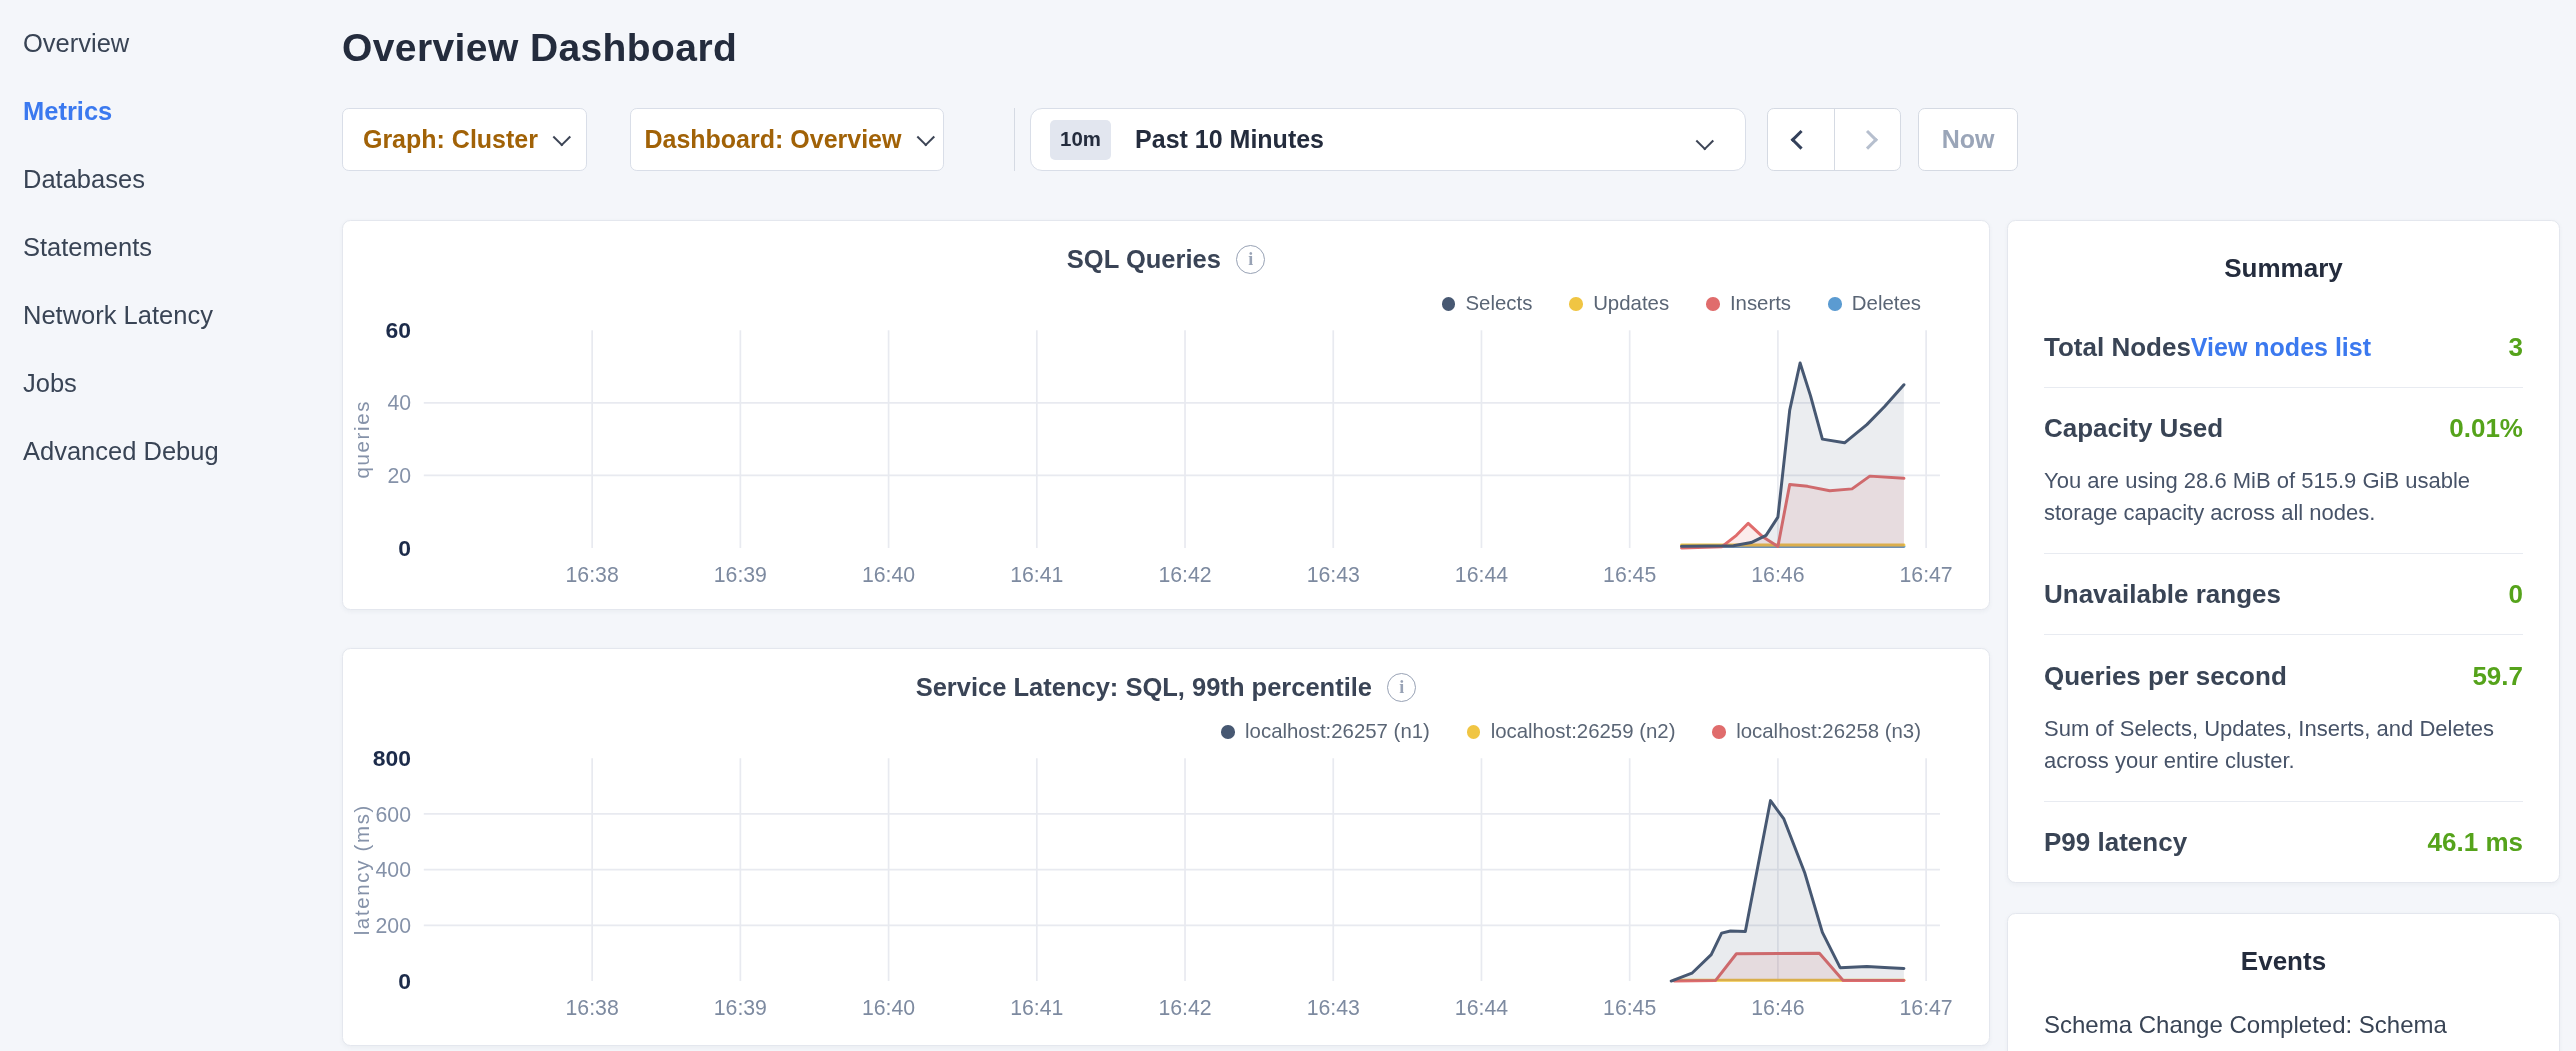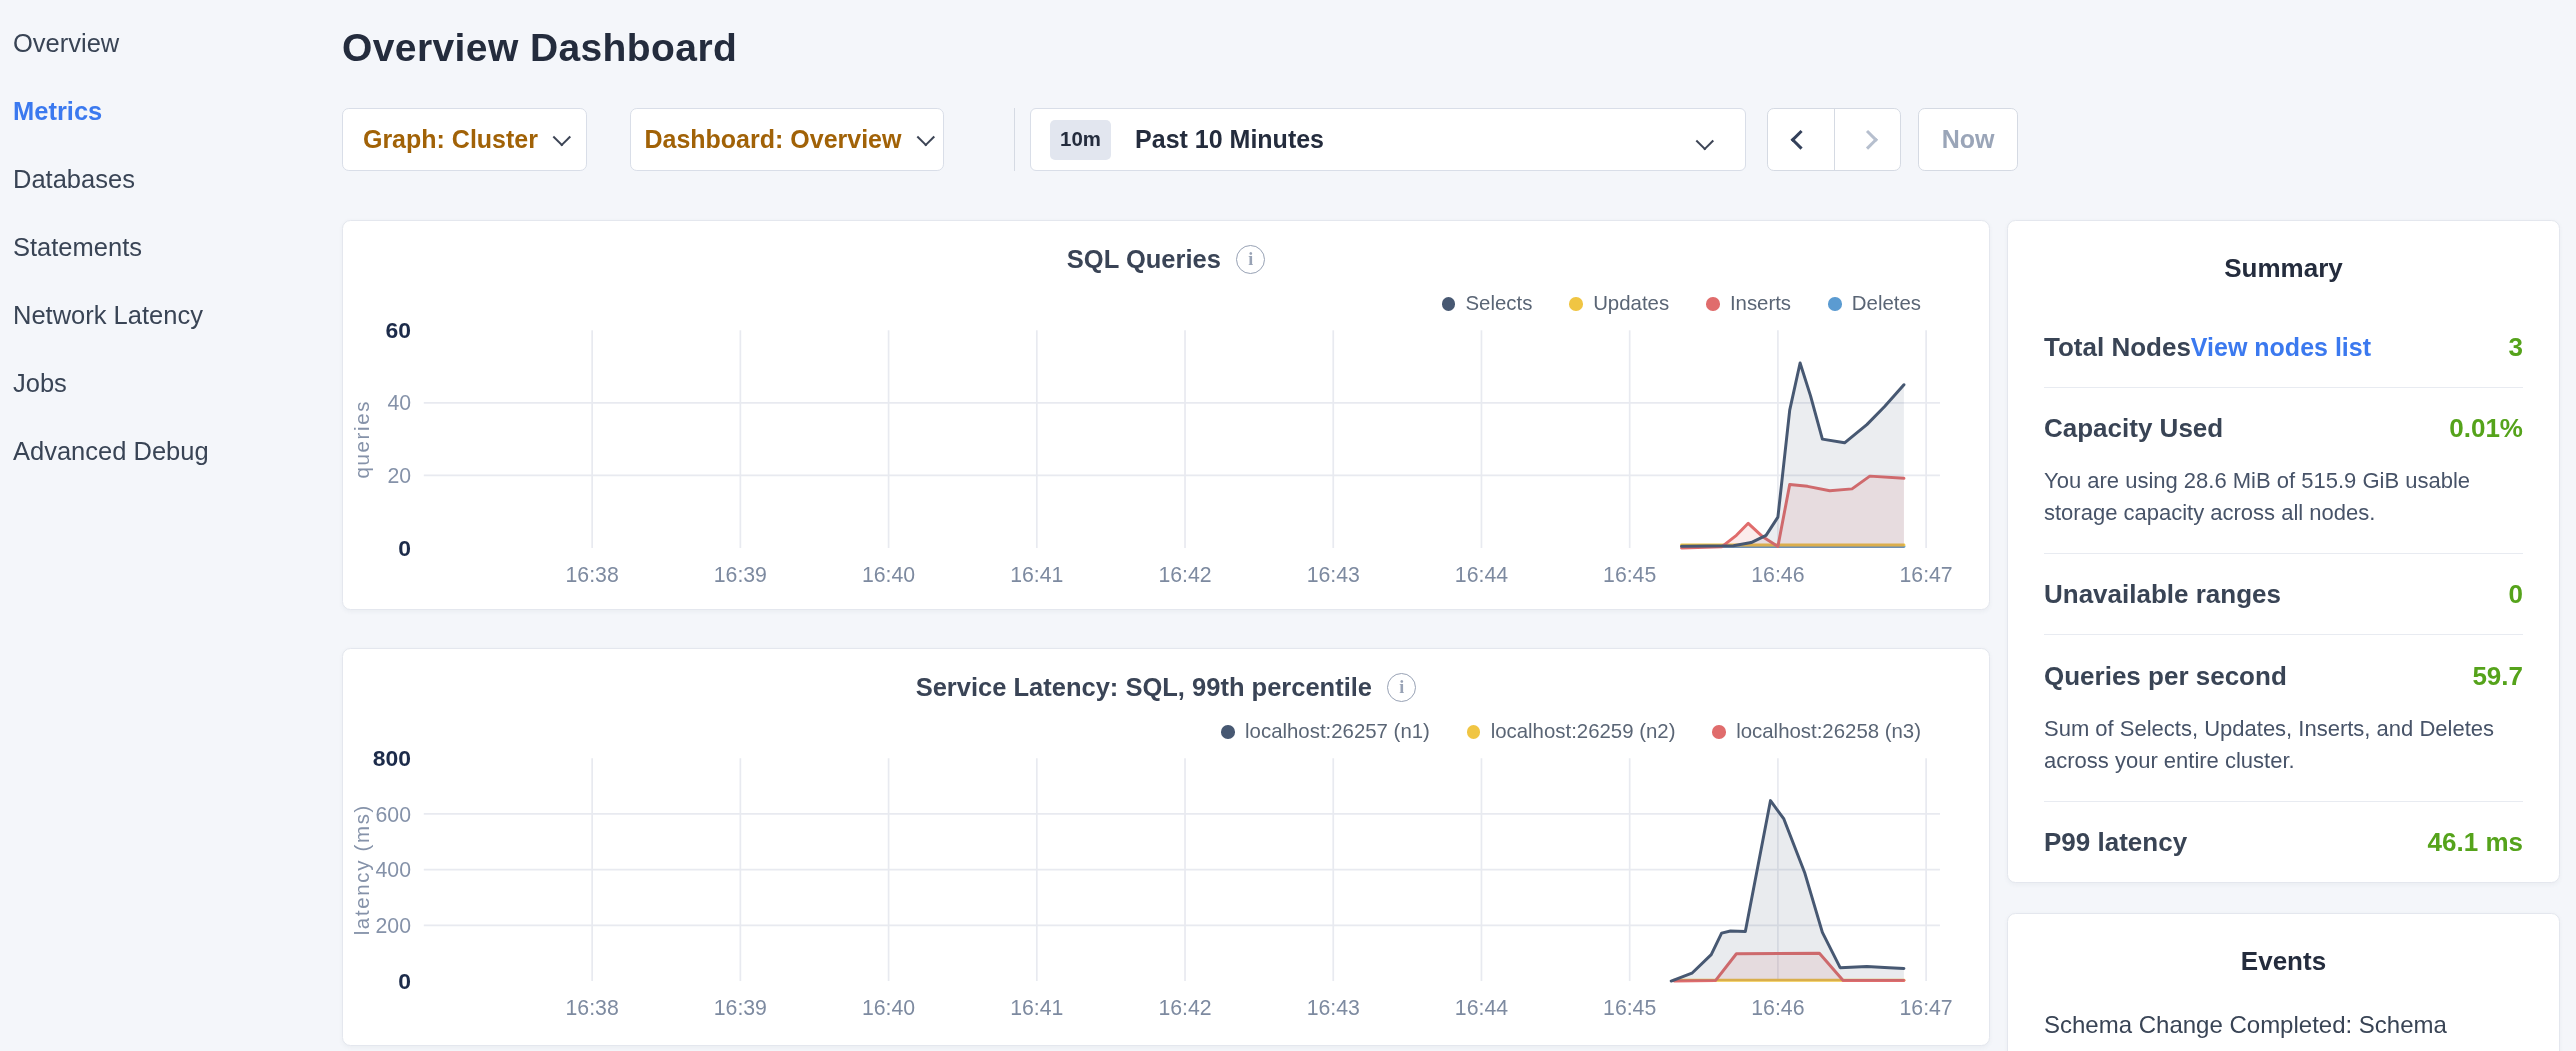--- a/index.html
+++ b/index.html
@@ -1,40 +1,40 @@
 <!DOCTYPE html>
 <html style="font-size:13.6px"><head>
 <meta charset="utf-8">
 <style>
   * { margin:0; padding:0; box-sizing:border-box; }
   html,body { width:2576px; height:1051px; overflow:hidden;
     background:#f4f6fa; font-family:"Liberation Sans", sans-serif; color:#394455; }
 
   
   .sidebar { position:absolute; left:0; top:0; width:340px; height:1051px; padding-top:8.5px; }
-  .nav-item { height:68px; line-height:68px; padding-left:13px; font-size:25.5px;
+  .nav-item { height:68px; line-height:68px; padding-left:23px; font-size:25.5px;
     color:#394455; cursor:pointer; white-space:nowrap; }
   .nav-item.active { color:#3b79ef; font-weight:700; }
 
   
   .content { position:absolute; left:342px; top:0; width:1648px; }
   .page-title { margin-top:25.5px; font-size:39px; font-weight:700; color:#242c3d; letter-spacing:0.4px; }
 
   .controls { position:absolute; left:0; top:108px; height:63px; display:flex; align-items:stretch; }
   .dd-btn { background:#fff; border:0.9px solid #d9dee8; border-radius:6.8px; height:63px;
     display:flex; align-items:center; justify-content:center; gap:15.3px;
     font-size:25px; font-weight:700; color:#a16207; cursor:pointer; }
   .dd-graph { width:245px; margin-right:43px; }
   .dd-dash  { width:314px; margin-right:70px; }
   .chev-down { width:12.8px; height:12.8px; border-right:2.6px solid #3c4455; border-bottom:2.6px solid #3c4455;
     transform:rotate(45deg) translateY(-3.4px); display:inline-block; }
   .vdivider { width:0.9px; background:#d5dae3; margin-right:15.3px; }
 
   .time-widget { position:relative; width:716px; margin-right:21px; background:#fff;
-    border:0.9px solid #d9dee8; border-radius:6px; display:flex; align-items:center;
+    border:0.9px solid #d9dee8; border-radius:12px; display:flex; align-items:center;
     padding-left:18.7px; gap:24px; cursor:pointer; }
   .time-badge { background:#e2e6ef; border-radius:5.1px; padding:8.5px 10.2px;
     font-size:20.4px; font-weight:700; color:#242c3d; }
   .time-label { font-size:25px; font-weight:700; color:#242c3d; }
   .time-widget .chev-down { position:absolute; right:36px; top:28px;
     border-color:#3c4455; border-width:2.1px; }
 
   .arrow-group { display:flex; margin-right:17px; border:0.9px solid #d5dae3; border-radius:6.8px;
     background:#fff; overflow:hidden; }
   .arrow-btn { width:66px; display:flex; align-items:center; justify-content:center; cursor:pointer; }

